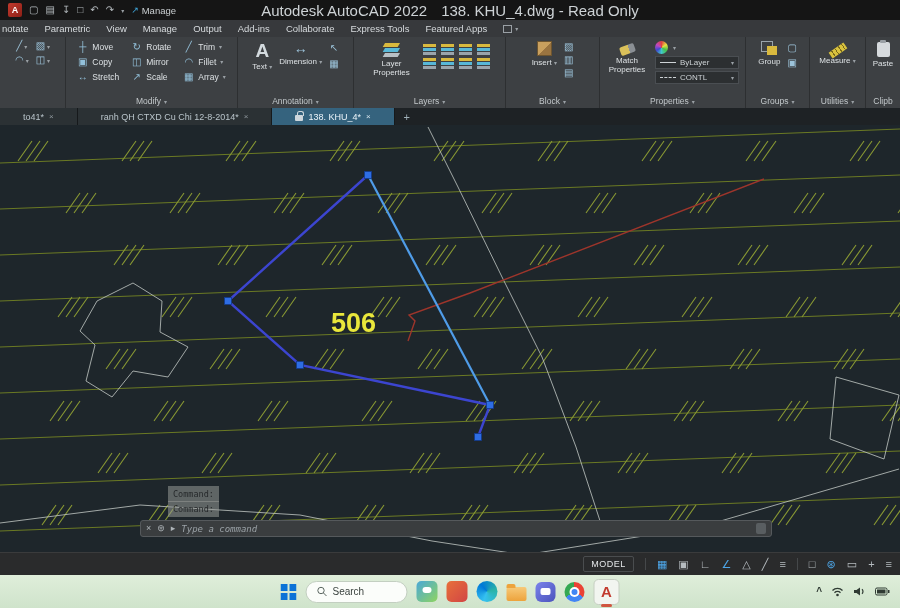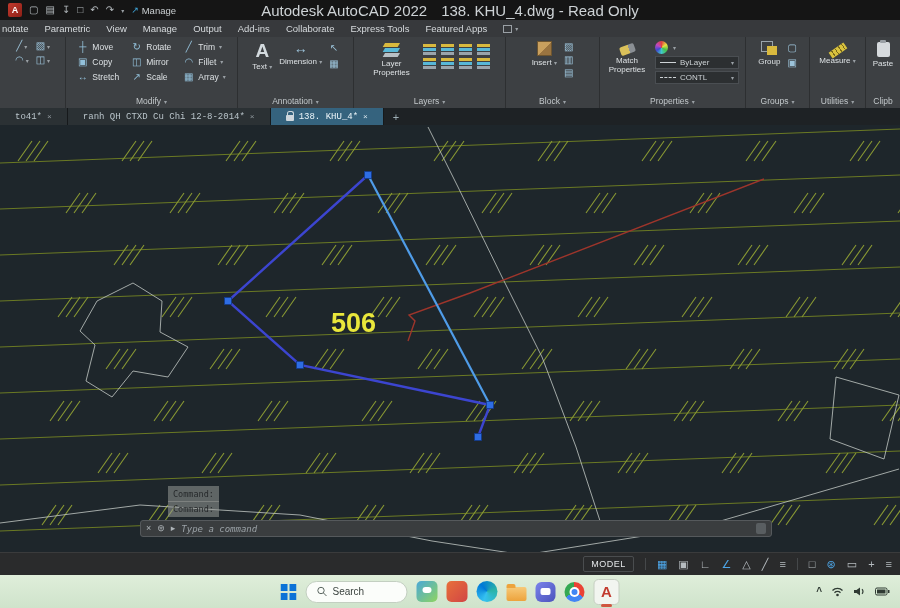--- a/index.html
+++ b/index.html
@@ -63,21 +63,21 @@
   .combo .caret { margin-left:auto; }
   .grp { position:relative; width:16px; height:14px; }
   .grp::before { content:''; position:absolute; left:0; top:0; width:10px; height:9px; border:1px solid #9aa4ab; }
   .grp::after { content:''; position:absolute; right:0; bottom:0; width:10px; height:9px; background:#d9b93e; }
   .ruler { width:18px; height:7px; background:#d9c23e; background-image:repeating-linear-gradient(90deg,transparent 0 3px,#7a6a1a 3px 4px); transform:rotate(-35deg); margin-top:6px; }
   .clip { width:13px; height:15px; background:#d6dadd; border-radius:2px; position:relative; margin-top:1px; }
   .clip::before { content:''; position:absolute; top:-2px; left:3.5px; width:6px; height:3px; background:#9aa0a5; border-radius:1px; }
 
   
   .ftabs { height:17px; background:#1e2225; display:flex; align-items:stretch; font-size:9px; color:#b9c4ca; flex:0 0 auto; }
-  .ftab { display:flex; align-items:center; gap:5px; padding:0 15px; background:#2b3134; border-right:1px solid #16191b; white-space:nowrap;font-family:Liberation Mono, monospace; }
+  .ftab { display:flex; align-items:center; gap:5px; padding:0 23px; background:#2b3134; border-right:1px solid #16191b; white-space:nowrap; }
   .ftab .x { color:#8f989d; font-size:8px; }
   .ftab.active { background:#35637e; color:#ecf5fa; }
   .ftab.active .x { color:#d5e4ec; }
   .lock { position:relative; width:8px; height:6px; background:#cdd6dc; border-radius:1px; margin-top:3px; }
   .lock::before { content:''; position:absolute; top:-4px; left:1.5px; width:5px; height:4px; border:1px solid #cdd6dc; border-bottom:none; border-radius:2.5px 2.5px 0 0; }
   .plus { width:24px; display:flex; align-items:center; justify-content:center; color:#9fb0b8; font-size:11px; }
 
   
   .canvas { flex:1 1 auto; position:relative; background:#1e262b; overflow:hidden; }
   #dwg { position:absolute; inset:0; }

